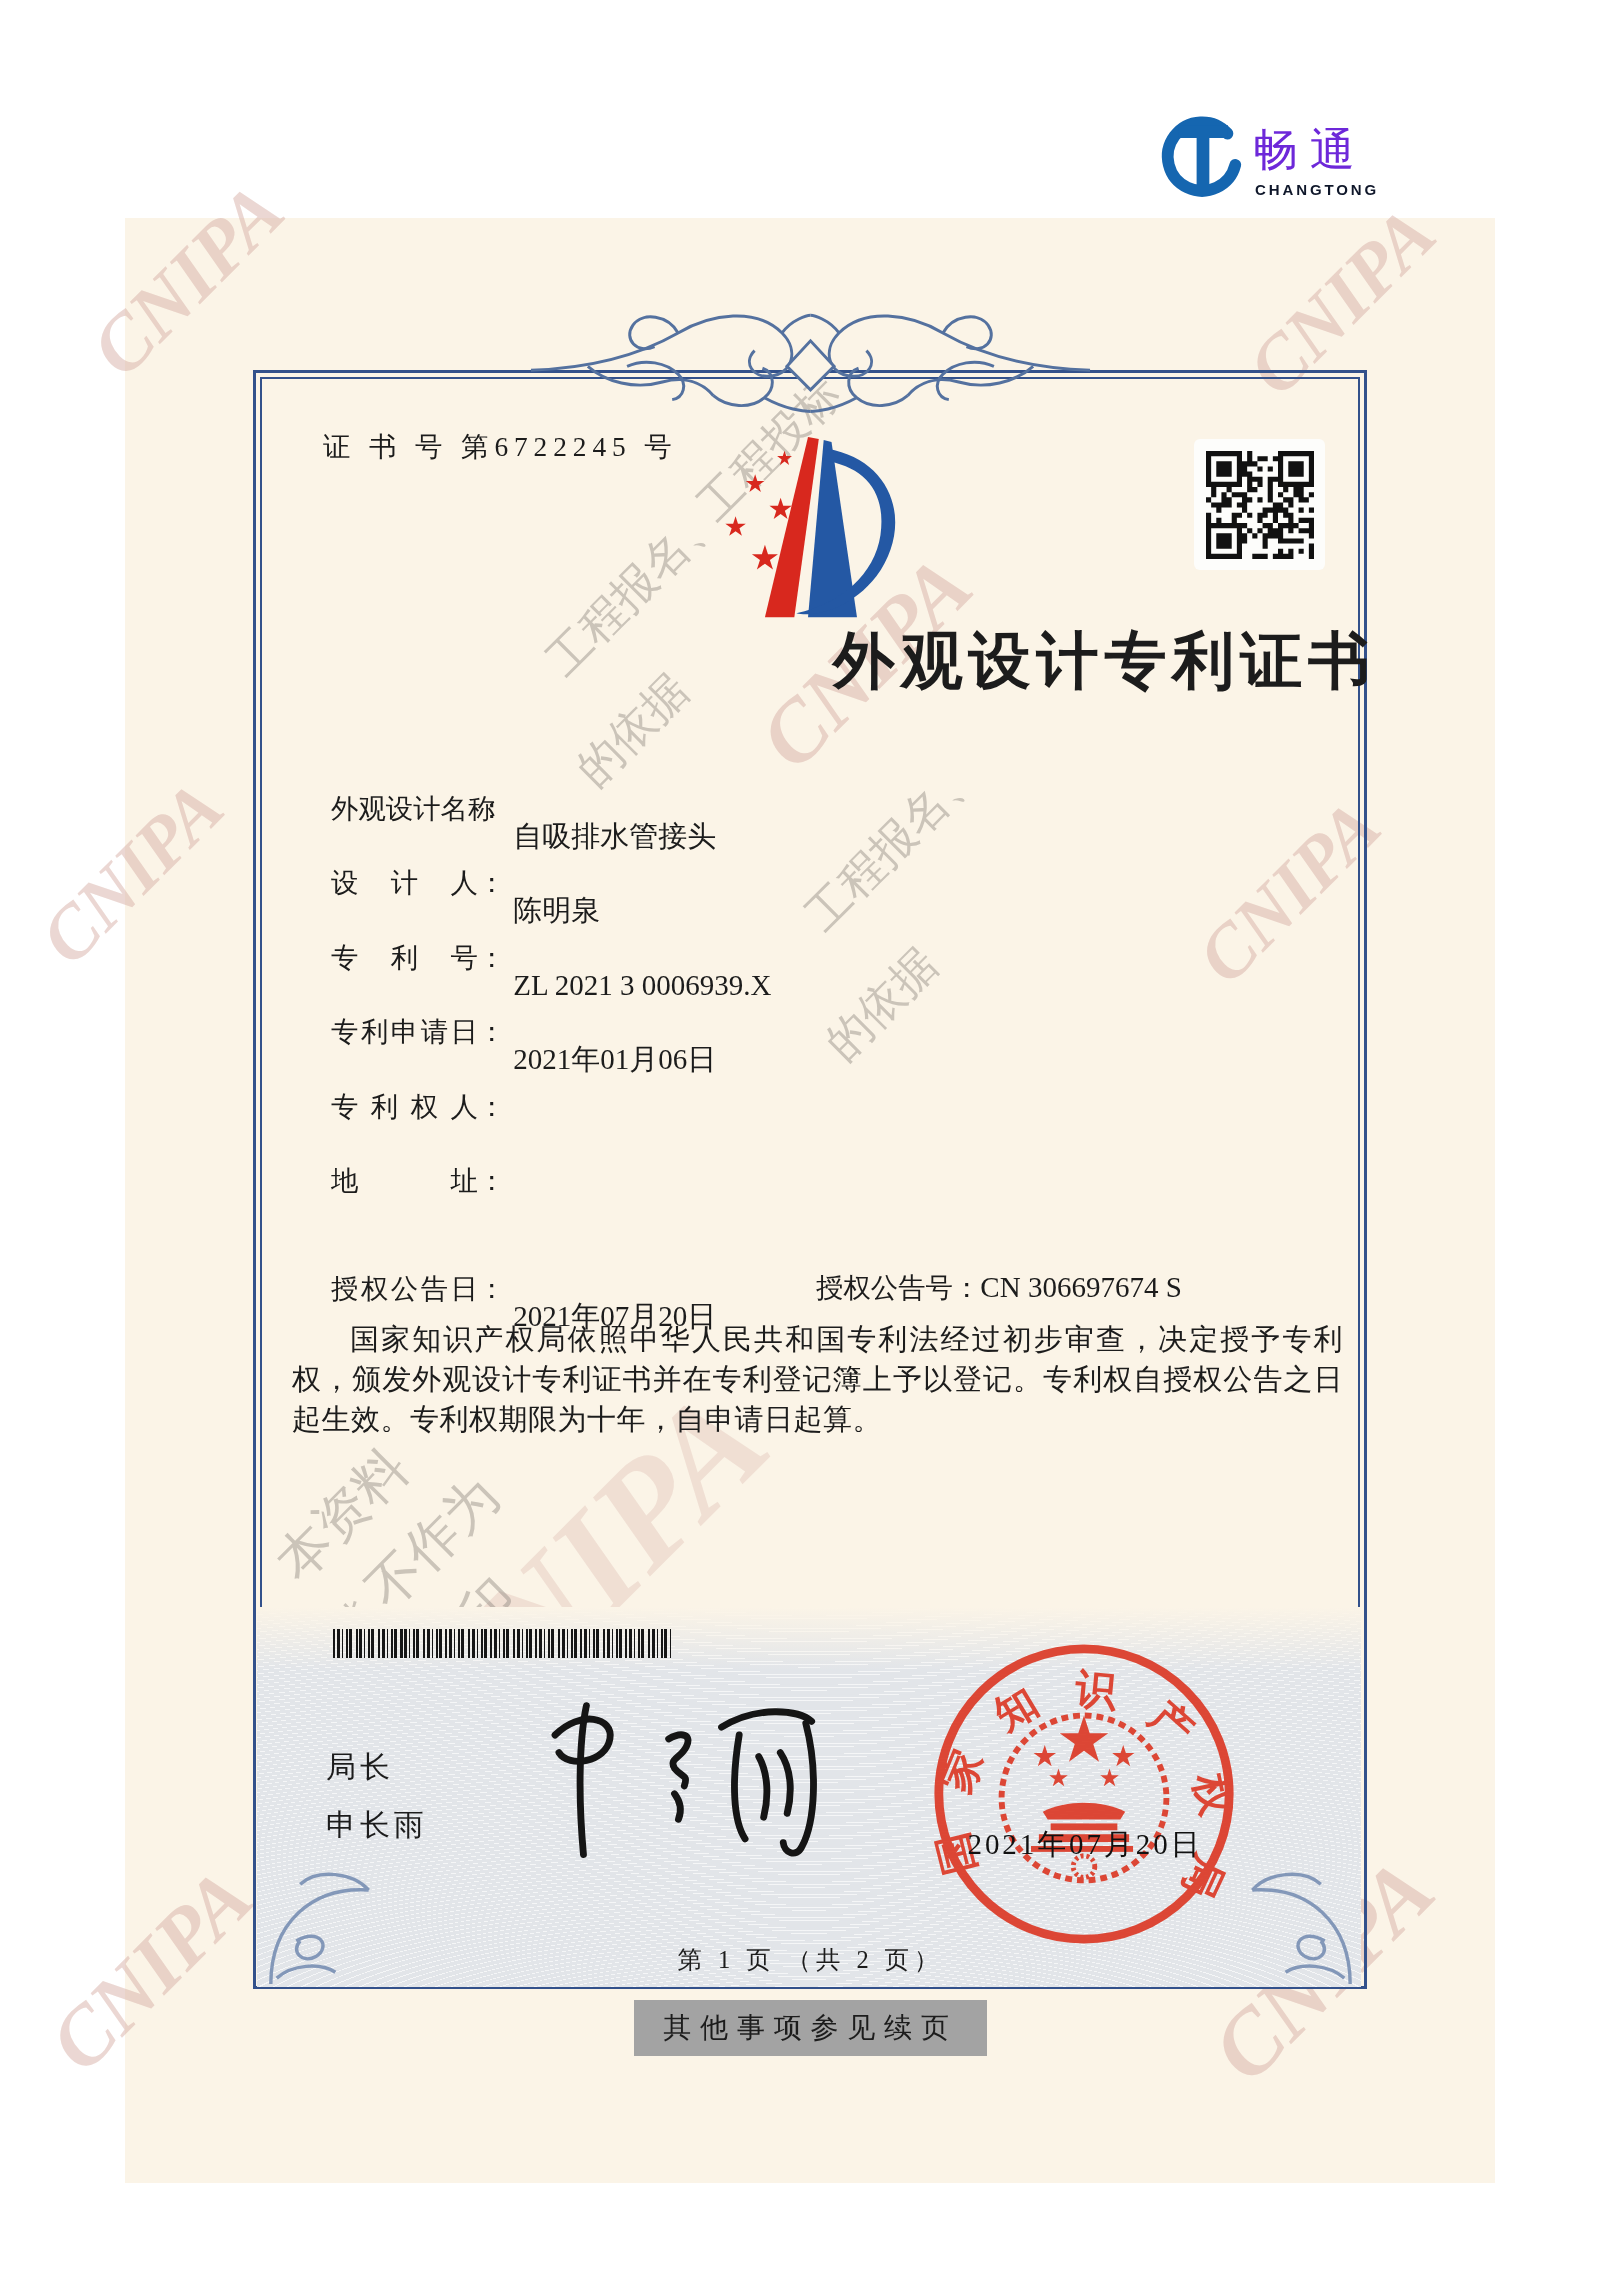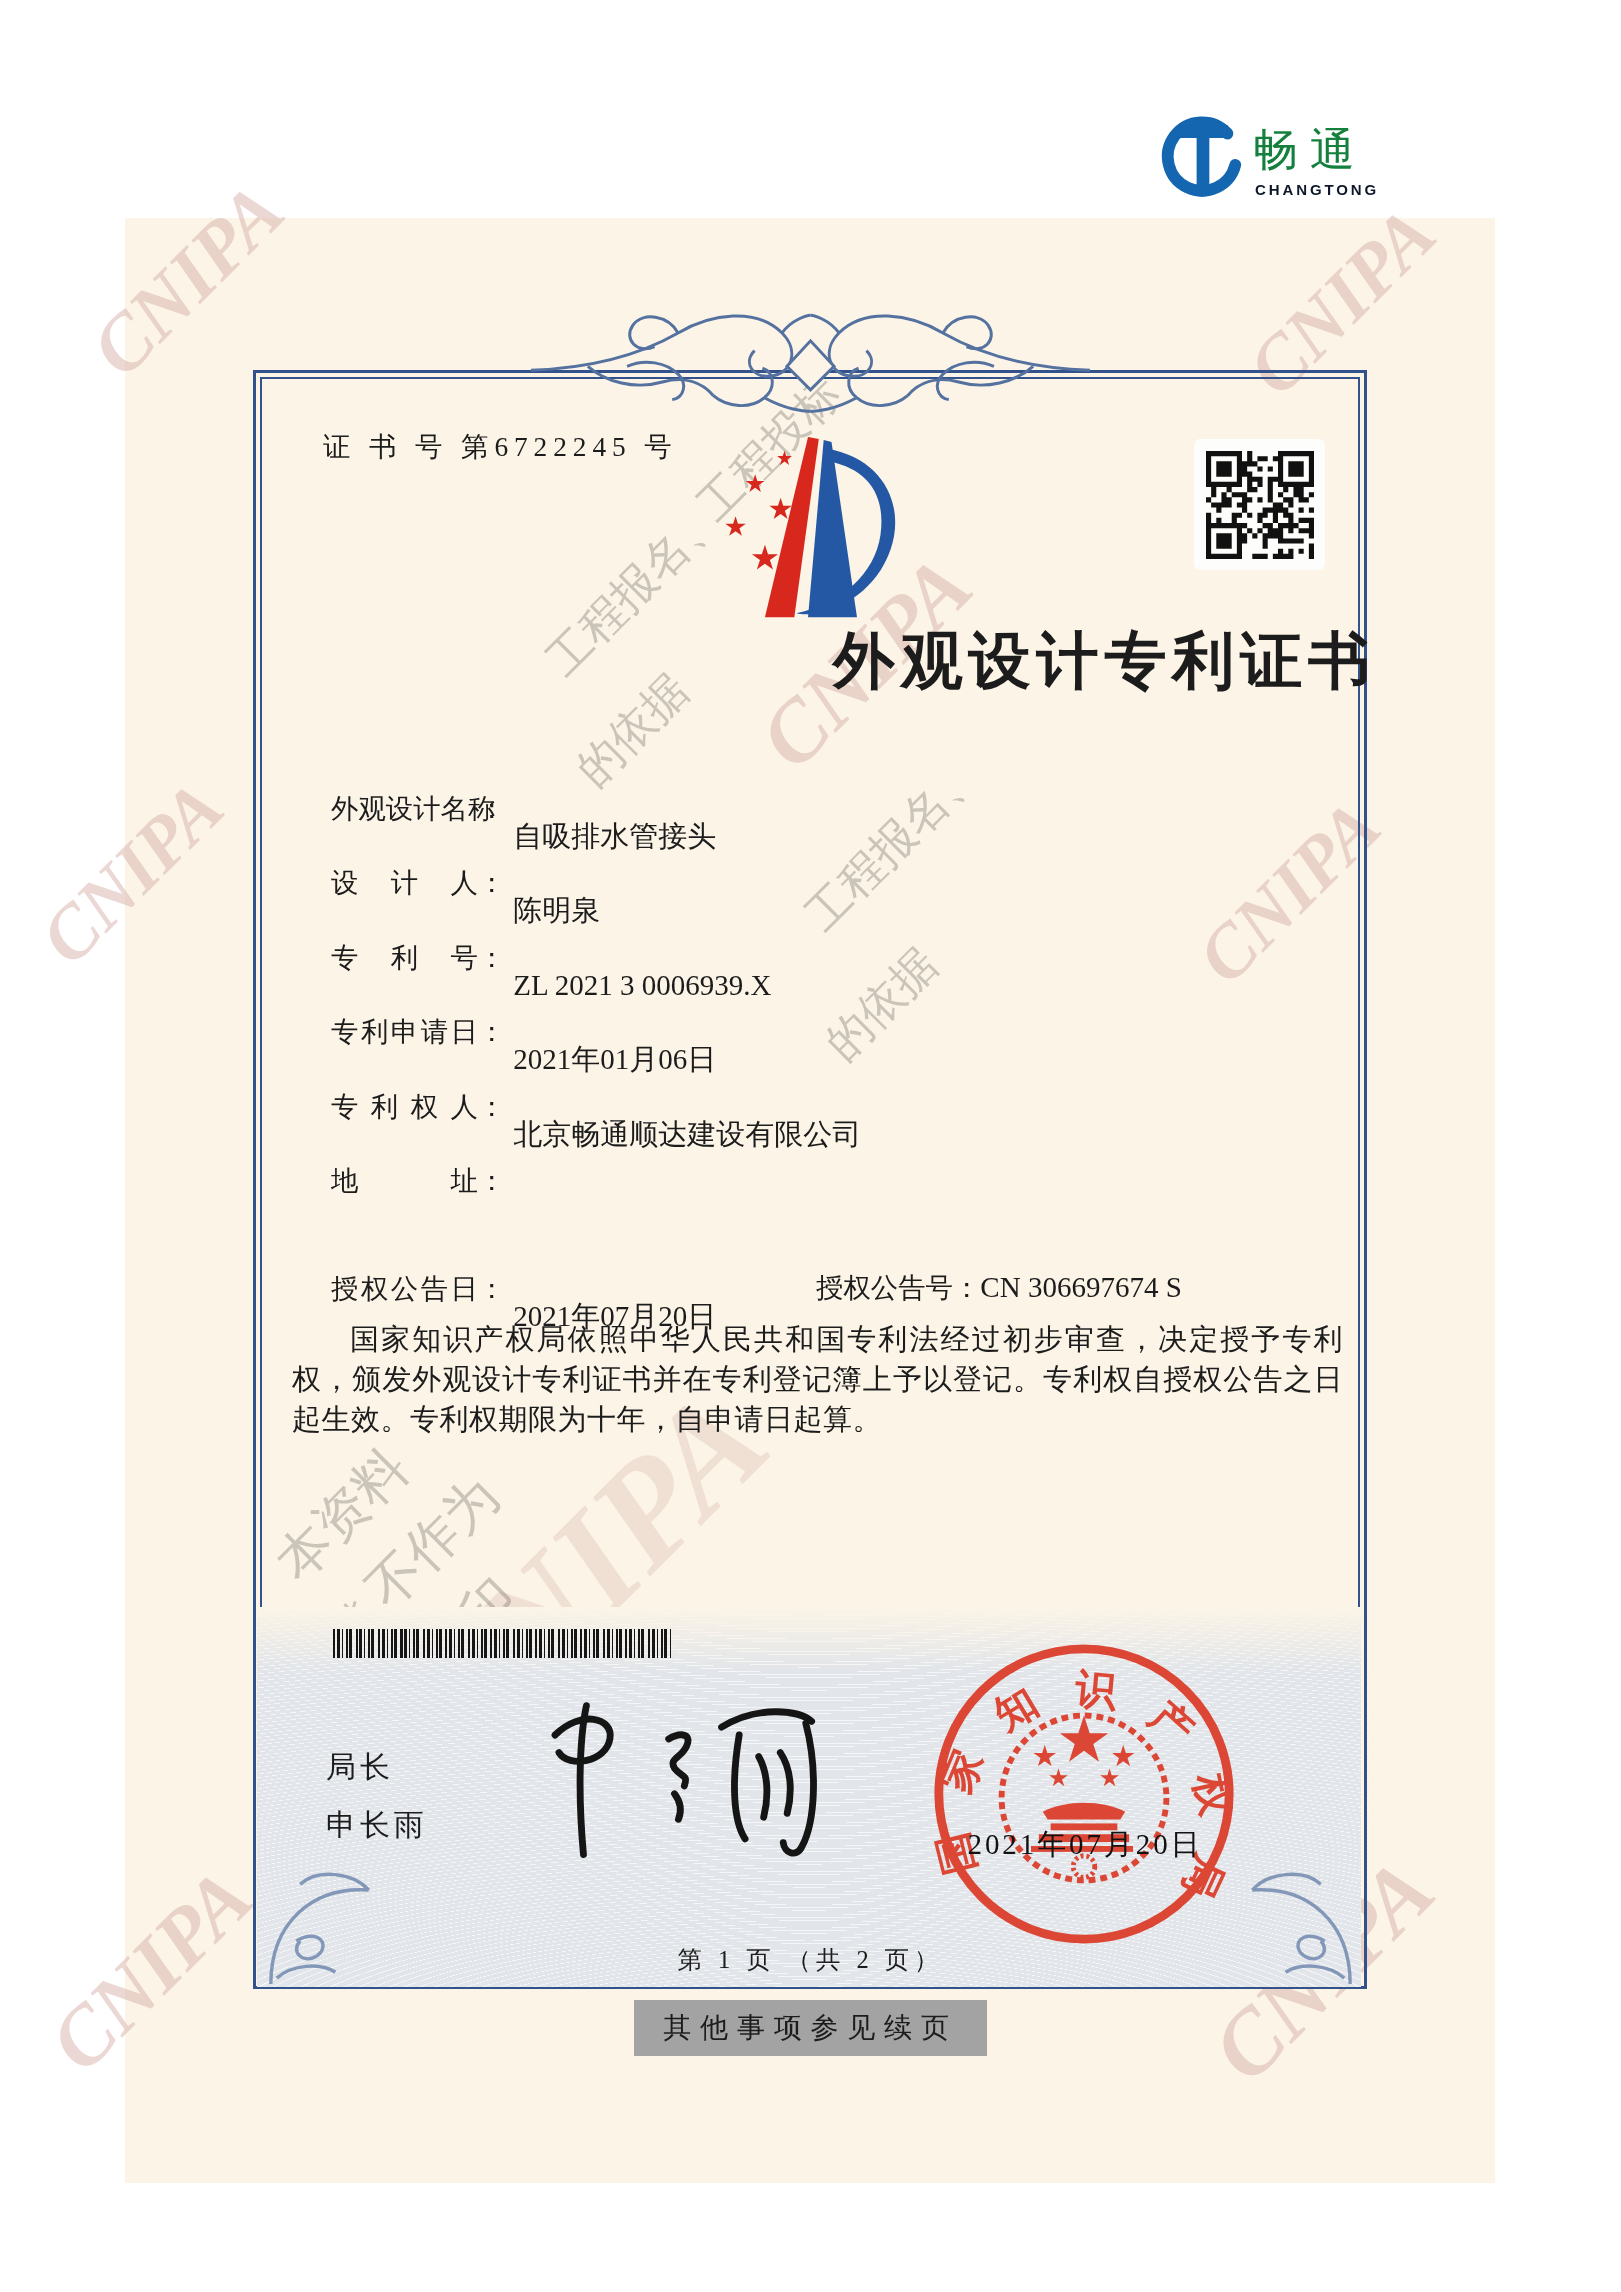--- a/index.html
+++ b/index.html
@@ -6,21 +6,21 @@
   body{
     width:1621px;height:2293px;position:relative;overflow:hidden;
     background:#ffffff;
     font-family:"Liberation Serif","DejaVu Serif",serif;
     color:#1c1c1c;
   }
   .abs{position:absolute;}
 
   
   .logo{left:1155px;top:112px;width:255px;height:108px;}
-  .logo-cn{position:absolute;left:98px;top:7.8px;font-size:45px;color:#15803d;
+  .logo-cn{position:absolute;left:98px;top:7.8px;font-size:45px;color:#6d28d9;
     letter-spacing:11.8px;font-family:"Liberation Sans","DejaVu Sans",sans-serif;font-weight:500;}
   .logo-en{position:absolute;left:100px;top:69px;font-size:15px;color:#0f172a;font-weight:bold;
     letter-spacing:2.9px;font-family:"Liberation Sans","DejaVu Sans",sans-serif;}
 
   
   .paper{left:125px;top:218px;width:1370px;height:1965px;background:#fbf4e7;}
 
   
   .wm{position:absolute;transform:rotate(-45deg);transform-origin:left bottom;white-space:nowrap;
       pointer-events:none;}
@@ -212,21 +212,20 @@
       <span class="fval">2021年01月06日</span>
     </div>
     <div class="frow" style="top: 1088px;">
       <span class="jlabel">
         <span>专</span>
         <span>利</span>
         <span>权</span>
         <span>人</span>
       </span>
       <span class="fcolon">：</span>
-      <span class="fval">北京畅通顺达建设有限公司</span>
     </div>
     <div class="frow" style="top: 1162px;">
       <span class="jlabel">
         <span>地</span>
         <span>址</span>
       </span>
       <span class="fcolon">：</span>
     </div>
   </div>
 

